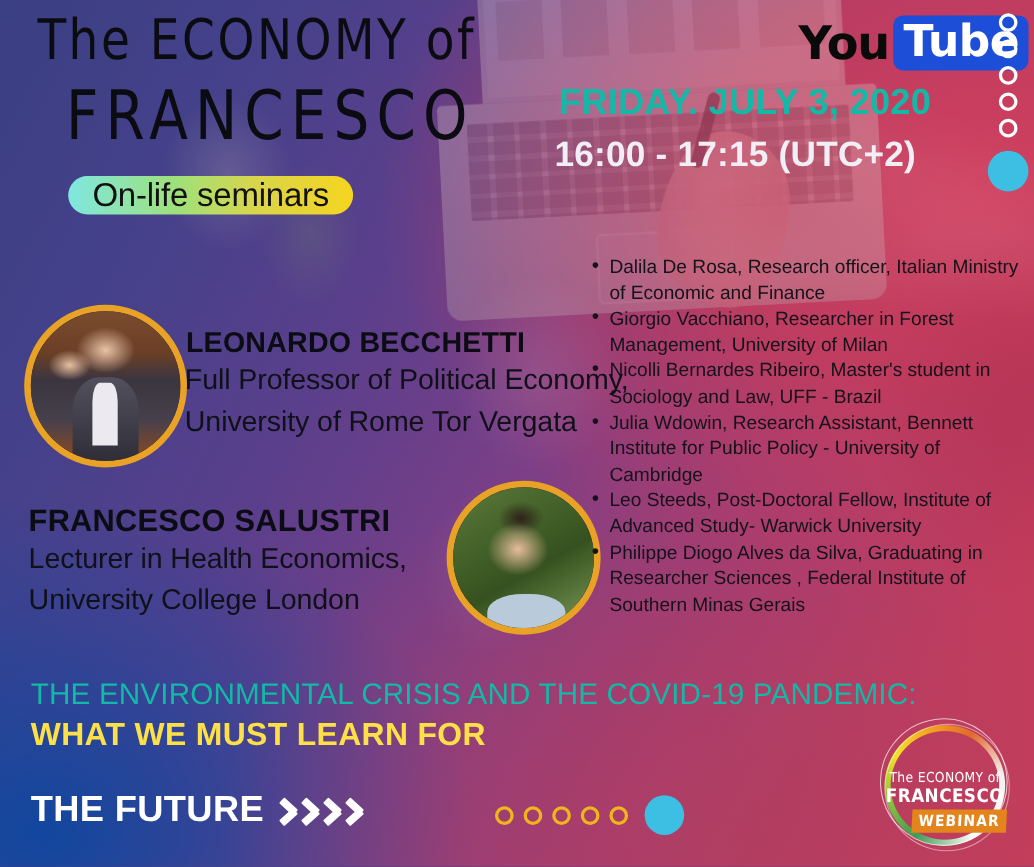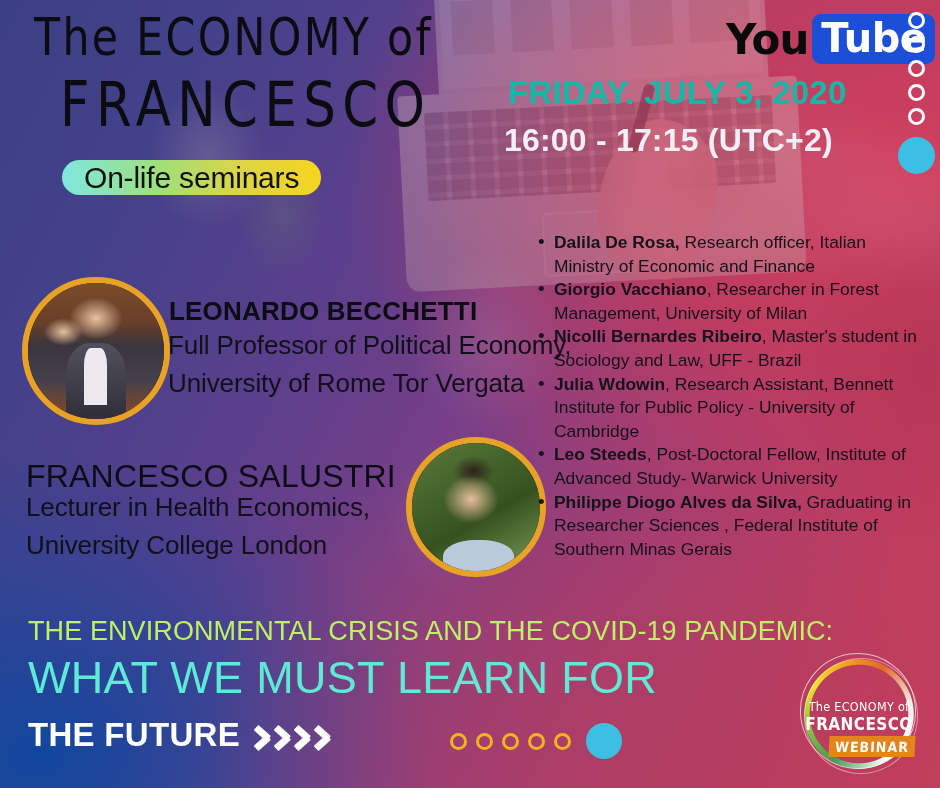--- a/index.html
+++ b/index.html
@@ -168,43 +168,43 @@
   }
   .av-photo-2:after {
     content:""; position:absolute; left:24%; top:76%; width:56%; height:28%;
     background:#b9cada; border-radius:45% 45% 0 0;
   }
 
   .sp1-name { position:absolute; left:169px; top:296px; font-size:26px; font-weight:700; color:#0c0c14; letter-spacing:.2px; }
   .sp1-l1   { position:absolute; left:168px; top:330px; font-size:26px; color:#101019; letter-spacing:-.1px; white-space:nowrap; }
   .sp1-l2   { position:absolute; left:168px; top:368px; font-size:26px; color:#101019; letter-spacing:-.1px; white-space:nowrap; }
 
-  .sp2-name { position:absolute; left:26px; top:458px; font-size:32px; font-weight:400; color:#0c0c14; letter-spacing:.2px; }
+  .sp2-name { position:absolute; left:26px; top:458px; font-size:28px; font-weight:700; color:#0c0c14; letter-spacing:.2px; }
   .sp2-l1   { position:absolute; left:26px; top:492px; font-size:26px; color:#101019; letter-spacing:-.1px; white-space:nowrap; }
   .sp2-l2   { position:absolute; left:26px; top:530px; font-size:26px; color:#101019; letter-spacing:-.1px; white-space:nowrap; }
 
   
   .panelists {
     position:absolute; left:538px; top:231px; width:390px;
     color:#14121a; font-size:17.4px; line-height:23.6px;
   }
   .panelists li { list-style:none; position:relative; padding-left:16px; }
   .panelists li:before {
     content:"\2022"; position:absolute; left:0; top:-1px; font-size:19px; color:#14121a;
   }
-  .panelists b { font-weight:700; }
+  .panelists b { font-weight:400; }
 
   
   .sub-head {
-    position:absolute; left:28px; top:616px; font-size:27px; color:#bef264;
+    position:absolute; left:28px; top:616px; font-size:27px; color:#14b8a6;
     letter-spacing:.1px; white-space:nowrap; font-weight:400;
   }
   .big-1 {
-    position:absolute; left:28px; top:652px; font-size:45px; font-weight:400;
-    color:#5eead4; letter-spacing:.3px; white-space:nowrap;
+    position:absolute; left:28px; top:652px; font-size:29px; font-weight:700;
+    color:#fde047; letter-spacing:.3px; white-space:nowrap;
   }
   .big-2-wrap { position:absolute; left:28px; top:715px; display:flex; align-items:center; }
   .big-2 { font-size:33px; font-weight:700; color:#ffffff; letter-spacing:.3px; white-space:nowrap; }
   .chevs { display:flex; margin-left:14px; gap:1px; }
   .chev { width:19px; height:40px; position:relative; }
   .chev:before, .chev:after {
     content:""; position:absolute; left:2px; width:17px; height:7px; background:#fff; border-radius:1px;
   }
   .chev:before { top:9px;  transform:rotate(42deg);  transform-origin:left center; }
   .chev:after  { top:30px; transform:rotate(-42deg); transform-origin:left center; }

